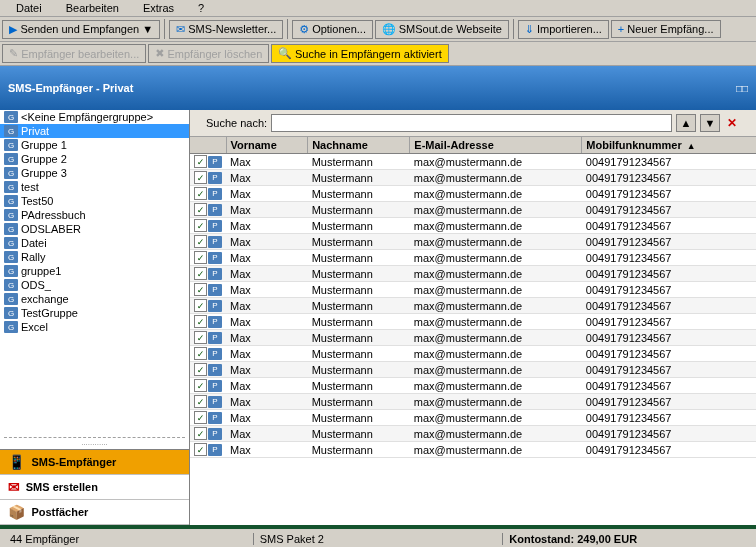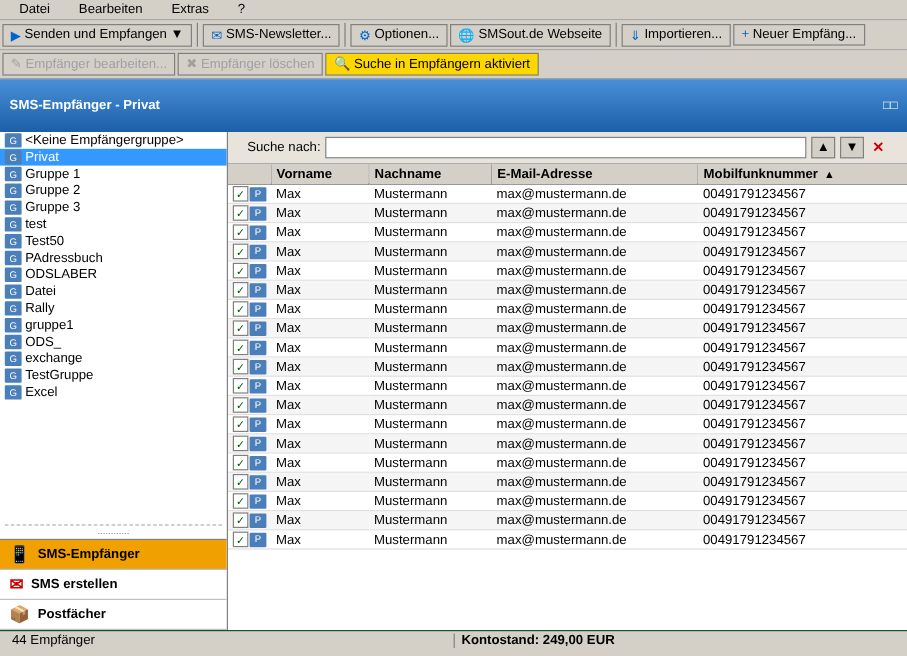--- a/index.html
+++ b/index.html
@@ -248,26 +248,26 @@
       font-size: 8px;
       display: inline-flex;
       align-items: center;
       justify-content: center;
       border-radius: 1px;
     }
 
     
     .statusbar {
       background: #d4d0c8;
-      border-top: 1px solid #14532d;
+      border-top: 4px solid #14532d;
       display: flex;
       padding: 2px 4px;
       gap: 0;
       height: 22px;
-      align-items: flex-start;
+      align-items: flex-end;
     }
     .status-section {
       flex: 1;
       border-right: 1px solid #808080;
       padding: 0 6px;
     }
     .status-section:last-child { border-right: none; font-weight: bold; }
 
     .sort-arrow { font-size: 9px; margin-left: 2px; }
   </style>
@@ -687,15 +687,18 @@
       </table>
     </div>
   </div>
 </div>
 
 <div class="statusbar">
   <div class="status-section">
     <span>44 Empfänger</span>
   </div>
   <div class="status-section">
+    <span>SMS Paket 2</span>
+  </div>
+  <div class="status-section">
     <span>Kontostand:  249,00 EUR</span>
   </div>
 </div>
 
 </body></html>

